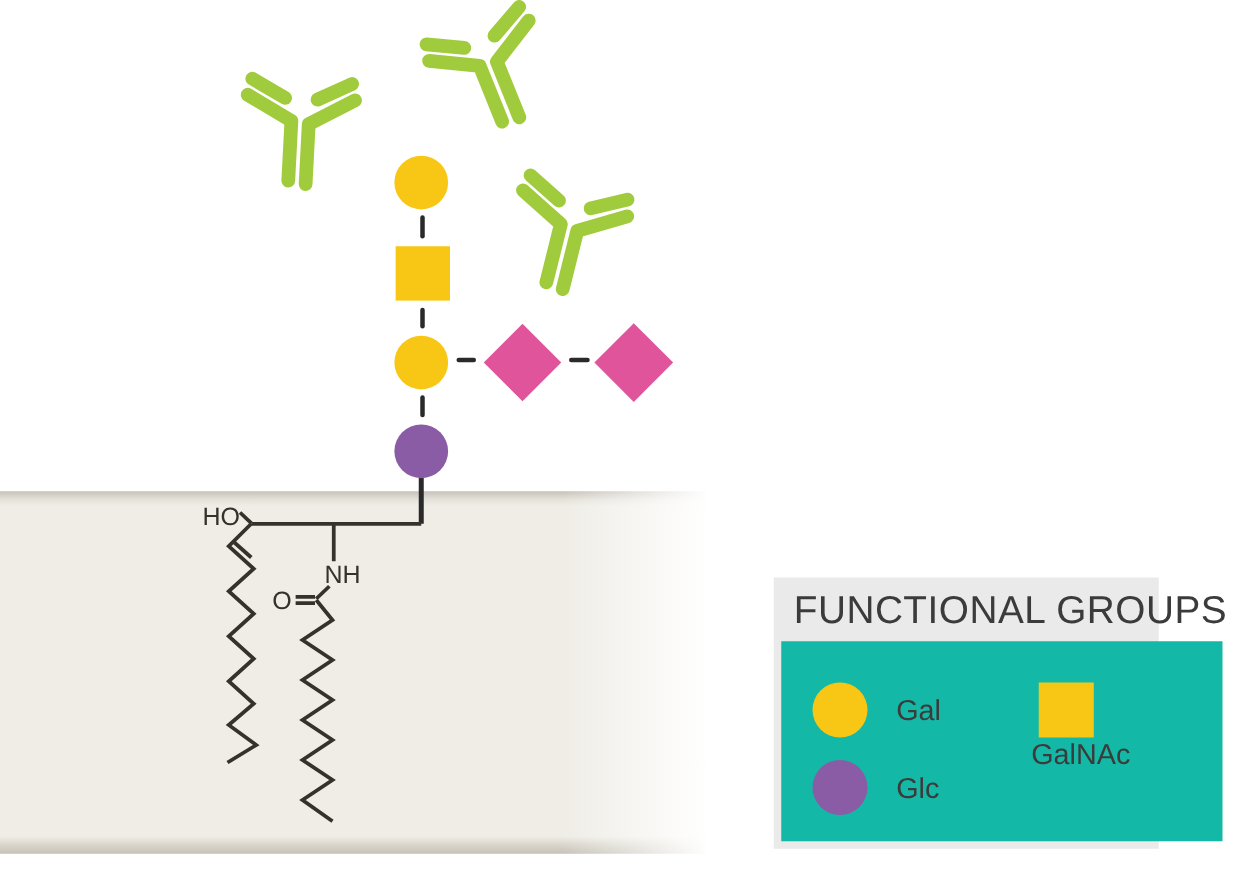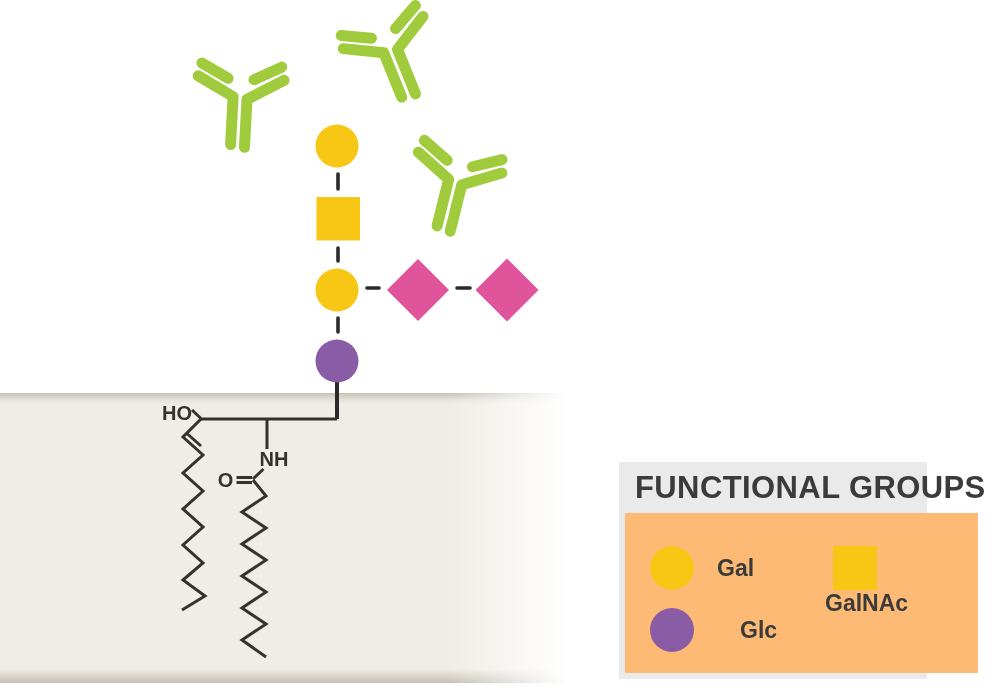--- a/index.html
+++ b/index.html
@@ -1,17 +1,17 @@
 <!DOCTYPE html>
 <html style="--antibody: #A0CB3C; --gal: #F8C614; --glc: #8A5CA6; --sialic: #E0549C; --chem_line: #34322B; --dash: #2A2A2A; --text: #3B3B3B; --membrane: #EFEDE6; --membrane_edge: #C6C2B8; --legend_bg: #EAEAEA;"><head>
 <meta charset="utf-8">
 <style>
   html,body{margin:0;padding:0;background:#fff;}
   .canvas{position:relative;width:1000px;height:699px;background:#fff;overflow:hidden;
-          font-family:"Liberation Sans",sans-serif;font-weight:bold;}
+          font-family:"Liberation Sans",sans-serif;}
 
   
   .membrane{position:absolute;left:0;top:393px;width:576px;height:290px;
     background:linear-gradient(to bottom,
       var(--membrane_edge) 0px, #e6e3db 7px, var(--membrane) 12px,
       var(--membrane) 276px, #d9d5cb 283px, var(--membrane_edge) 290px);}
   .membrane-fade{position:absolute;left:450px;top:392px;width:127px;height:292px;
     background:linear-gradient(to right, rgba(255,255,255,0), #ffffff 92%);}
 
   
@@ -23,24 +23,24 @@
   .bond-dash{stroke:var(--dash);stroke-width:3.6;stroke-linecap:round;}
   .stem-line{stroke:var(--dash);stroke-width:4;}
   .chem{stroke:var(--chem_line);stroke-width:3;fill:none;stroke-linejoin:miter;}
   .chem-text{fill:var(--chem_line);font-size:20px;stroke:none;}
 
   
   .legend{position:absolute;left:619px;top:462px;width:308px;height:217px;
           background:var(--legend_bg);}
   .legend-title{position:absolute;left:16px;top:8px;font-size:31px;letter-spacing:.4px;
           color:var(--text);white-space:nowrap;}
-  .legend-body{position:absolute;left:6px;top:51px;width:353px;height:160px;background:#fdba74;}
+  .legend-body{position:absolute;left:6px;top:51px;width:353px;height:160px;background:#14b8a6;}
   .legend-item{position:absolute;display:flex;align-items:center;height:44px;}
   .li-0{left:25px;top:33px;} .li-1{left:177px;top:33px;flex-direction:column;}
-  .li-2{left:25px;top:95px;gap:23px;} .li-3{left:177px;top:95px;}
+  .li-2{left:25px;top:95px;} .li-3{left:177px;top:95px;}
   .key-shape{width:44px;height:44px;flex:0 0 44px;position:relative;}
   .key-circle{border-radius:50%;}
   .key-gal{background:var(--gal);}
   .key-glc{background:var(--glc);}
   .key-diamond{background:transparent;}
   .key-diamond::before{content:"";position:absolute;left:6px;top:6px;width:32px;height:32px;
           background:var(--sialic);transform:rotate(45deg);}
   .key-label{margin-left:23px;font-size:23px;color:var(--text);white-space:nowrap;}
 </style>
 </head>

